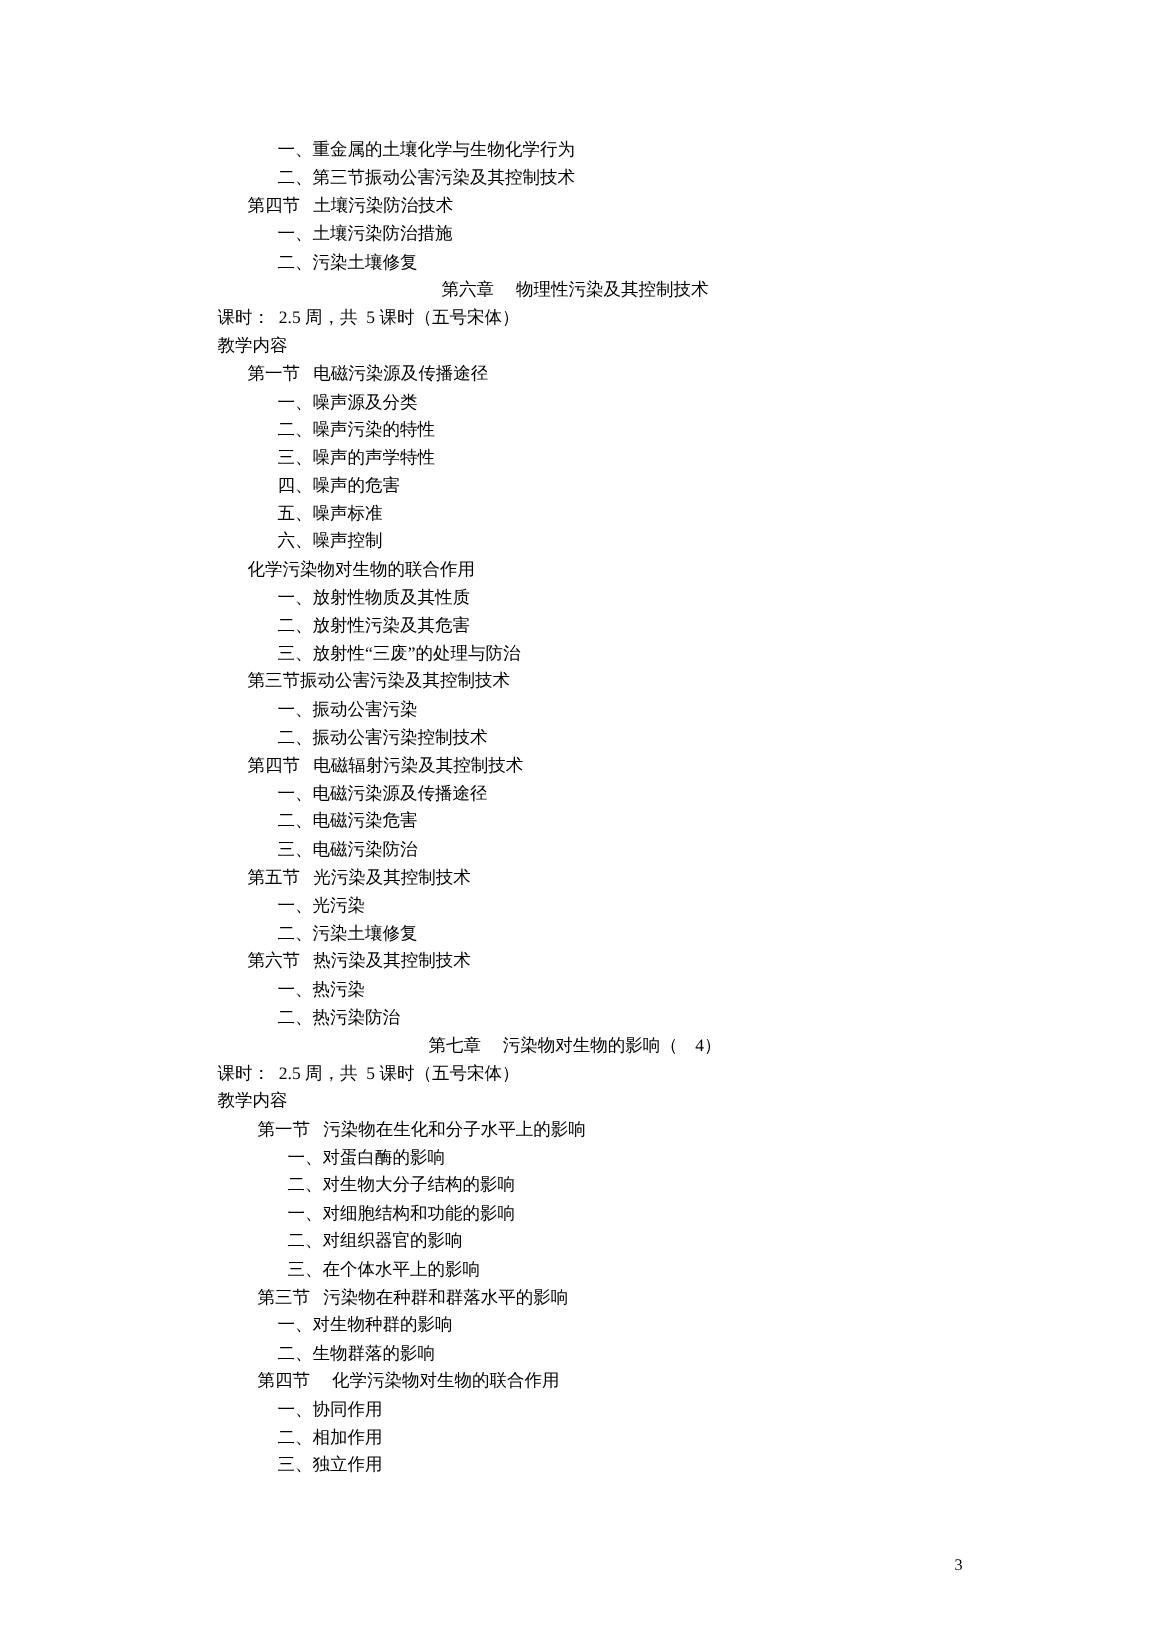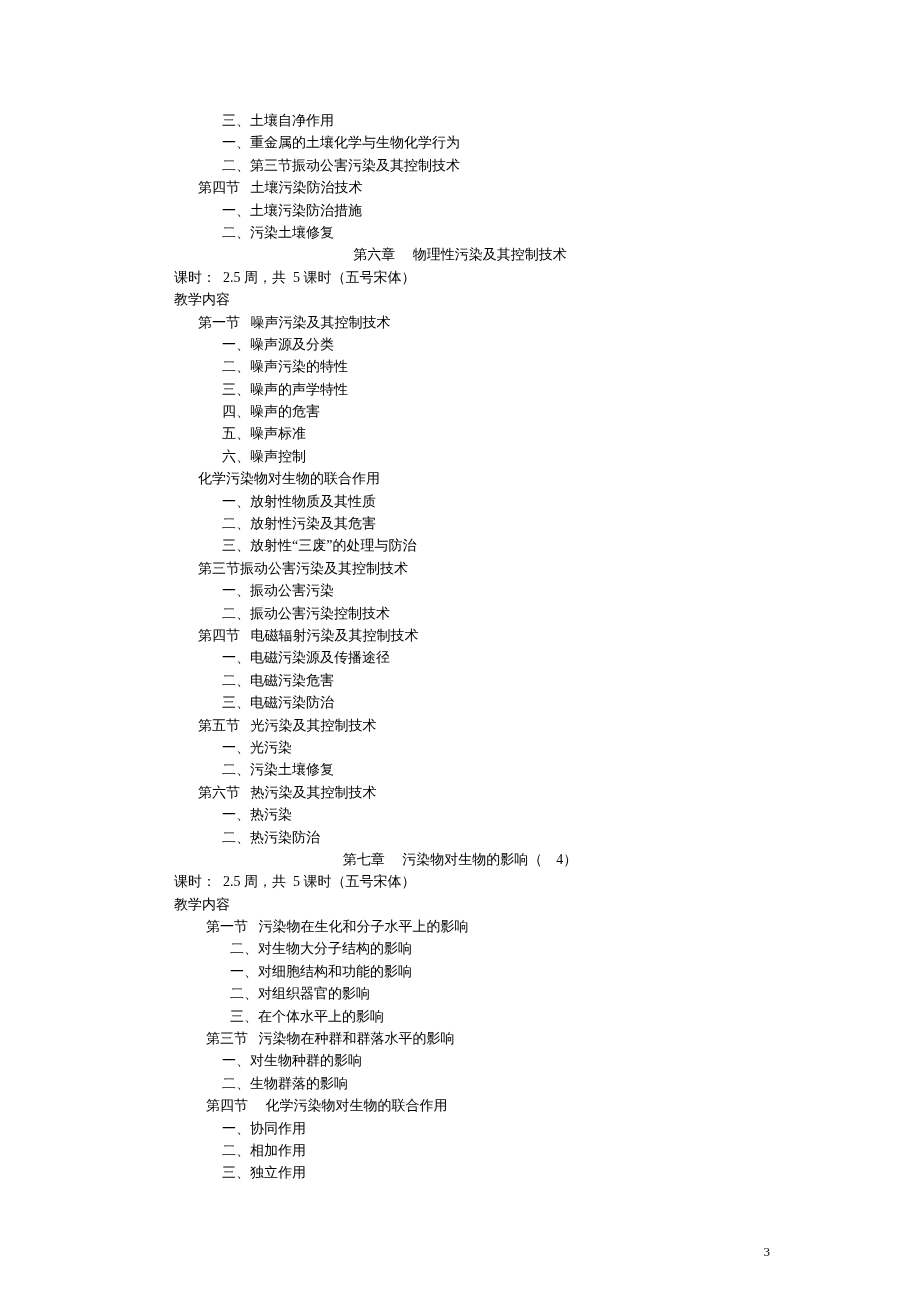--- a/index.html
+++ b/index.html
@@ -30,30 +30,29 @@
     bottom: 40px;
     font-size: 13px;
   }
   .line { white-space: pre; }
 </style>
 </head>
 <body>
 
 <div class="page">
   <div id="content">
-      <div class="line indent-3">三、土壤自净作用</div>
       <div class="line indent-3">一、重金属的土壤化学与生物化学行为</div>
       <div class="line indent-3">二、第三节振动公害污染及其控制技术</div>
       <div class="line indent-2">第四节   土壤污染防治技术</div>
       <div class="line indent-3">一、土壤污染防治措施</div>
       <div class="line indent-3">二、污染土壤修复</div>
       <div class="line indent-0">第六章     物理性污染及其控制技术</div>
       <div class="line indent-1">课时：  2.5 周，共  5 课时（五号宋体）</div>
       <div class="line indent-1">教学内容</div>
-      <div class="line indent-2">第一节   噪声污染及其控制技术</div>
+      <div class="line indent-2">第一节   电磁污染源及传播途径</div>
       <div class="line indent-3">一、噪声源及分类</div>
       <div class="line indent-3">二、噪声污染的特性</div>
       <div class="line indent-3">三、噪声的声学特性</div>
       <div class="line indent-3">四、噪声的危害</div>
       <div class="line indent-3">五、噪声标准</div>
       <div class="line indent-3">六、噪声控制</div>
       <div class="line indent-2">化学污染物对生物的联合作用</div>
       <div class="line indent-3">一、放射性物质及其性质</div>
       <div class="line indent-3">二、放射性污染及其危害</div>
       <div class="line indent-3">三、放射性“三废”的处理与防治</div>
@@ -67,20 +66,21 @@
       <div class="line indent-2">第五节   光污染及其控制技术</div>
       <div class="line indent-3">一、光污染</div>
       <div class="line indent-3">二、污染土壤修复</div>
       <div class="line indent-2">第六节   热污染及其控制技术</div>
       <div class="line indent-3">一、热污染</div>
       <div class="line indent-3">二、热污染防治</div>
       <div class="line indent-0">第七章     污染物对生物的影响（    4）</div>
       <div class="line indent-1">课时：  2.5 周，共  5 课时（五号宋体）</div>
       <div class="line indent-1">教学内容</div>
       <div class="line indent-2b">第一节   污染物在生化和分子水平上的影响</div>
+      <div class="line indent-3b">一、对蛋白酶的影响</div>
       <div class="line indent-3b">二、对生物大分子结构的影响</div>
       <div class="line indent-3b">一、对细胞结构和功能的影响</div>
       <div class="line indent-3b">二、对组织器官的影响</div>
       <div class="line indent-3b">三、在个体水平上的影响</div>
       <div class="line indent-2b">第三节   污染物在种群和群落水平的影响</div>
       <div class="line indent-3">一、对生物种群的影响</div>
       <div class="line indent-3">二、生物群落的影响</div>
       <div class="line indent-2b">第四节     化学污染物对生物的联合作用</div>
       <div class="line indent-3">一、协同作用</div>
       <div class="line indent-3">二、相加作用</div>

